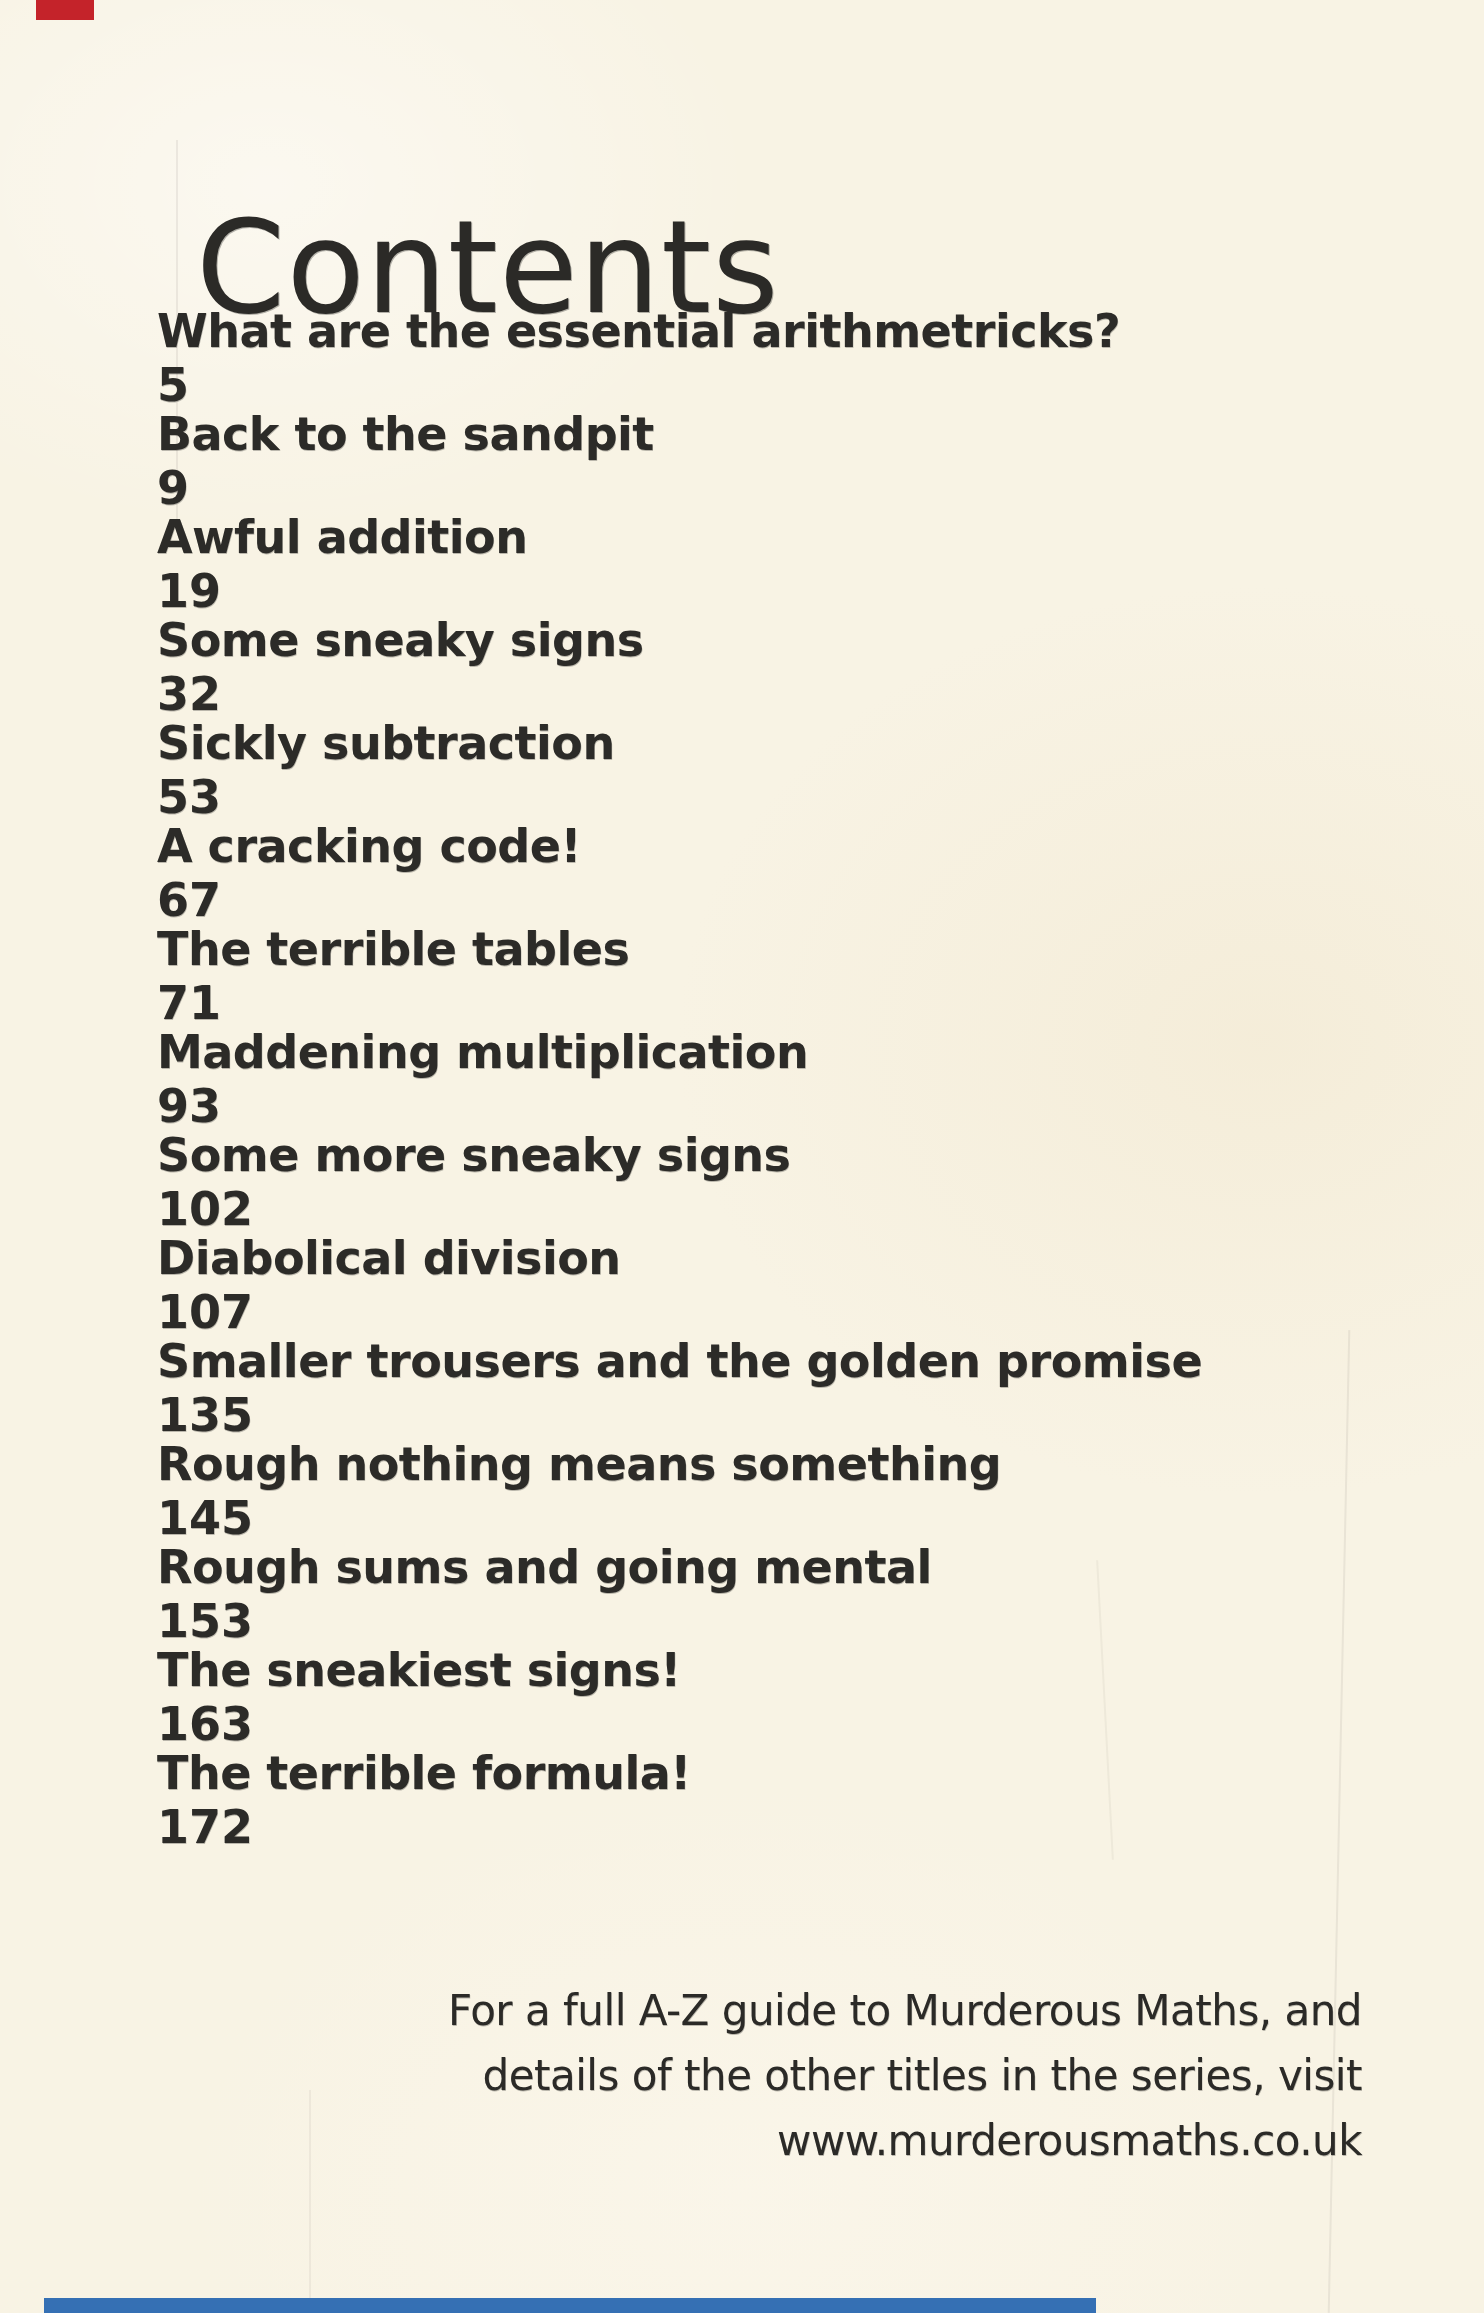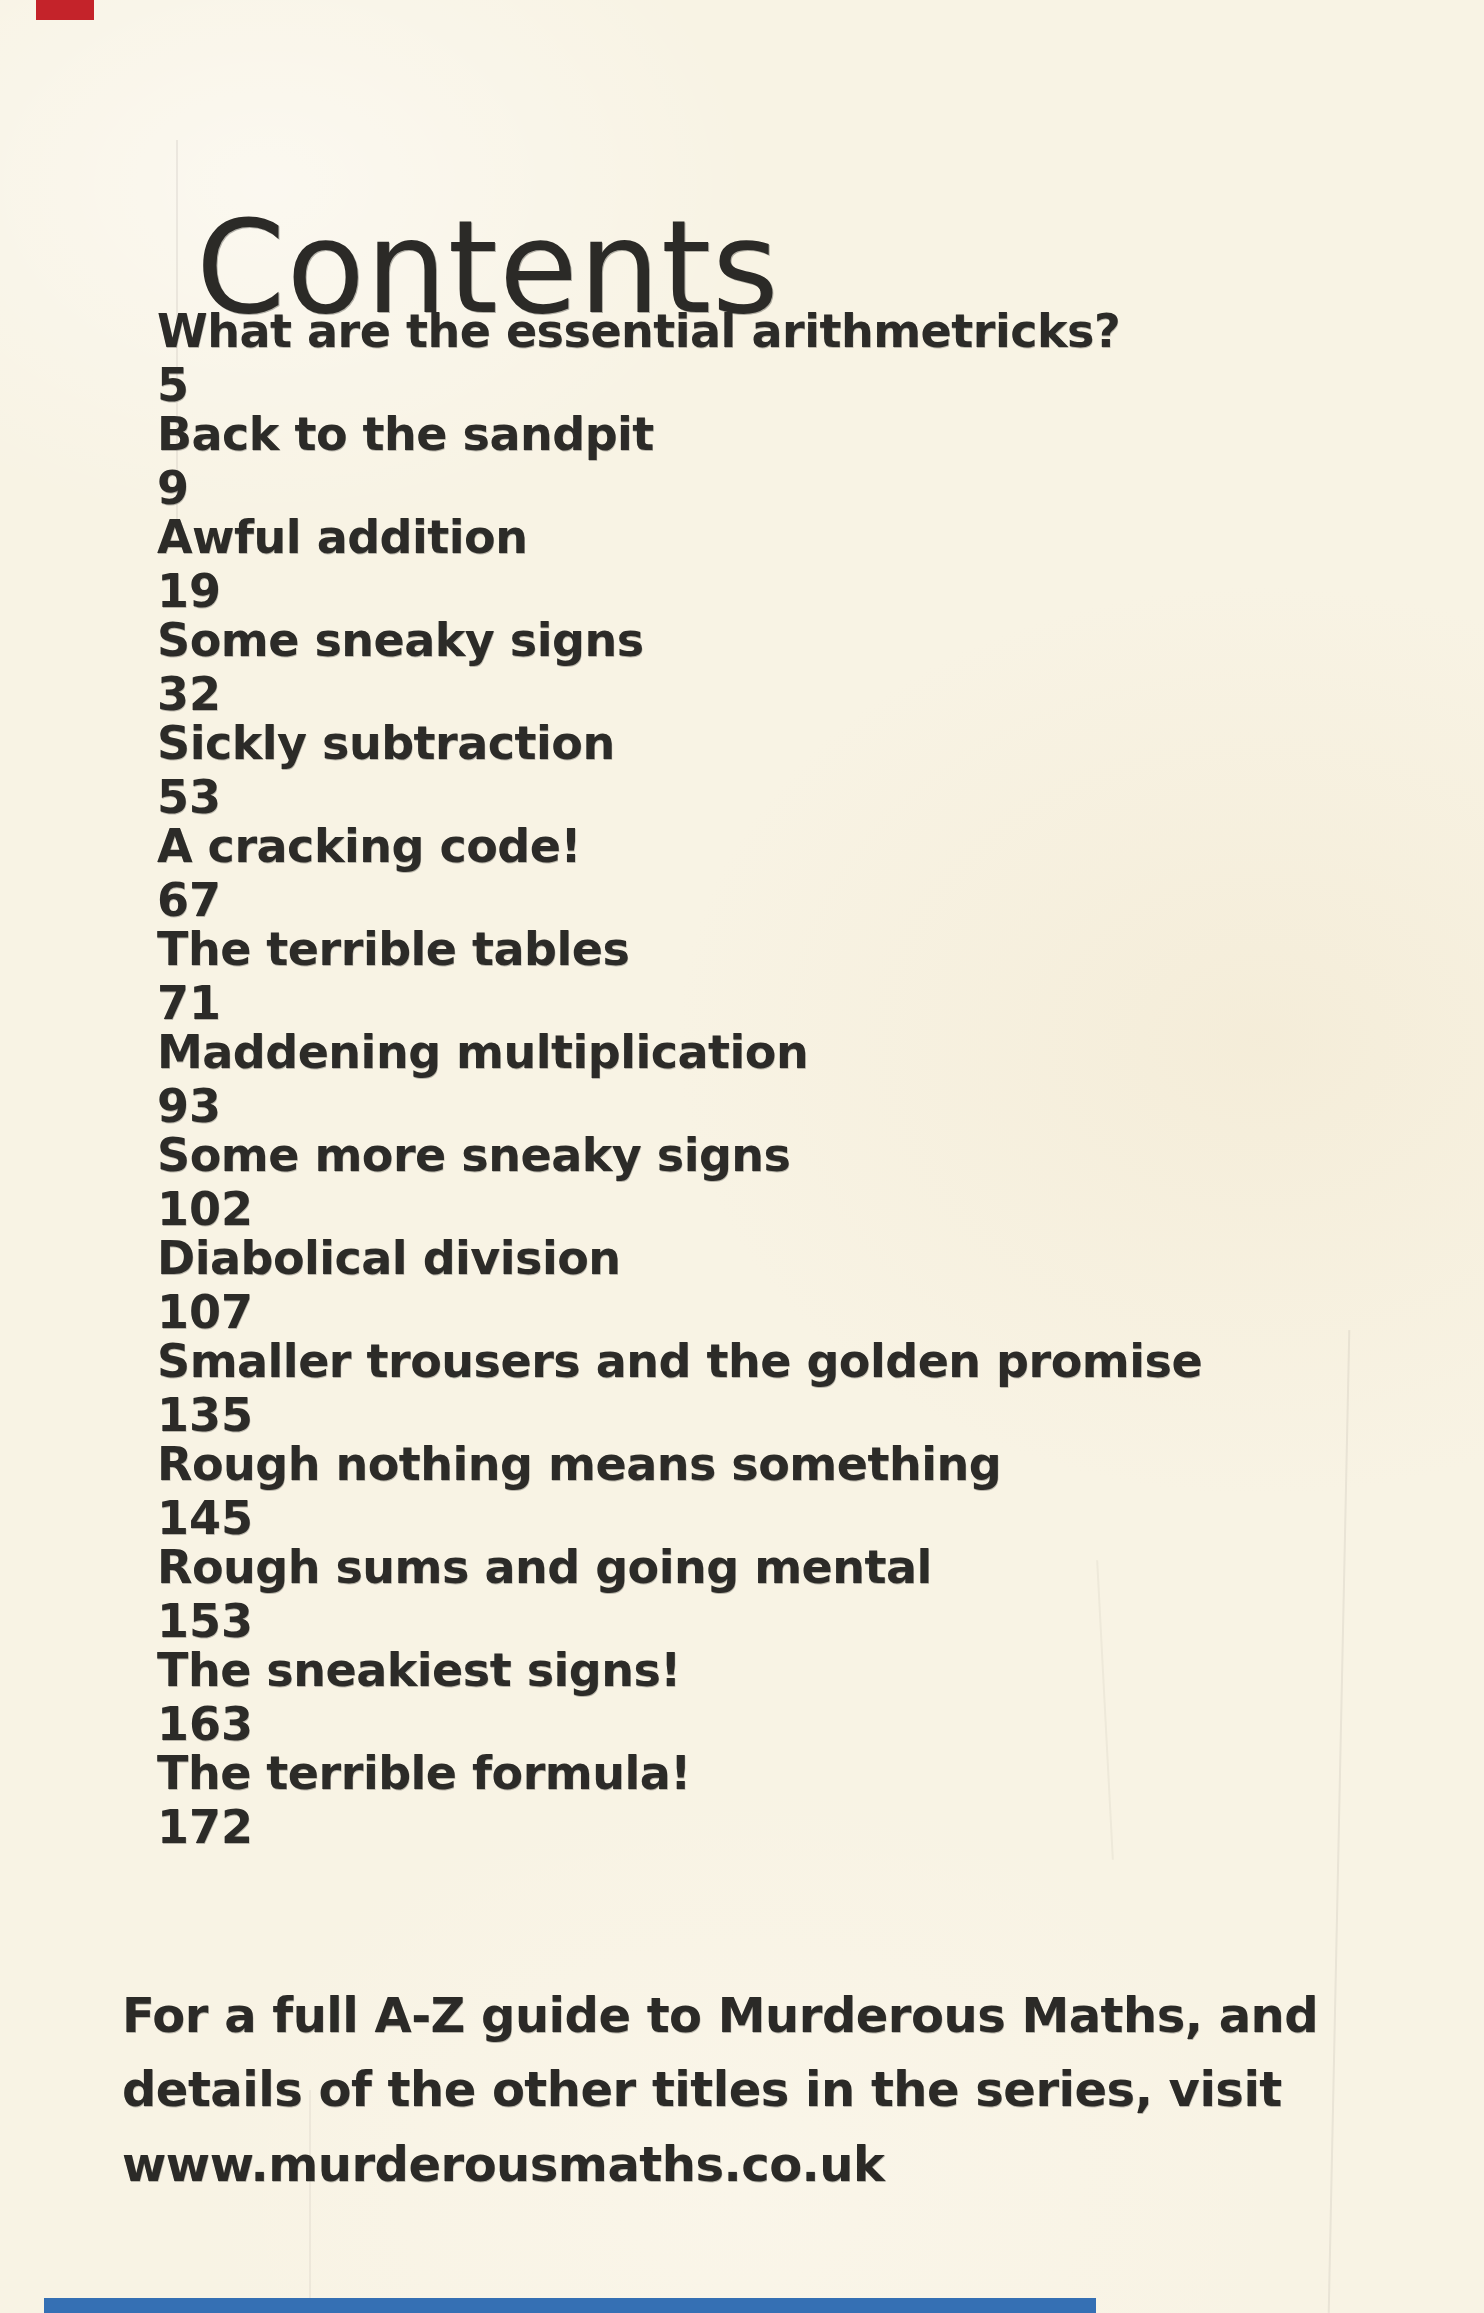--- a/index.html
+++ b/index.html
@@ -69,23 +69,23 @@
     font-weight: 800;
     margin-left: 24px;
     text-shadow: 0.5px 0.5px 0 rgba(43,42,39,0.3);
   }
 
   .footer {
     position: absolute;
     left: 122px;
     top: 1978px;
     width: 1240px;
-    text-align: left;
-    font-size: 48px;
-    font-weight: 700;
+    text-align: right;
+    font-size: 42px;
+    font-weight: 400;
     line-height: 1.55;
     letter-spacing: -0.5px;
     color: #2b2a27;
     text-shadow: 0.5px 0.5px 0 rgba(43,42,39,0.3);
   }
   .footer .line { display: block; }
 </style>
 </head>
 <body>
 

